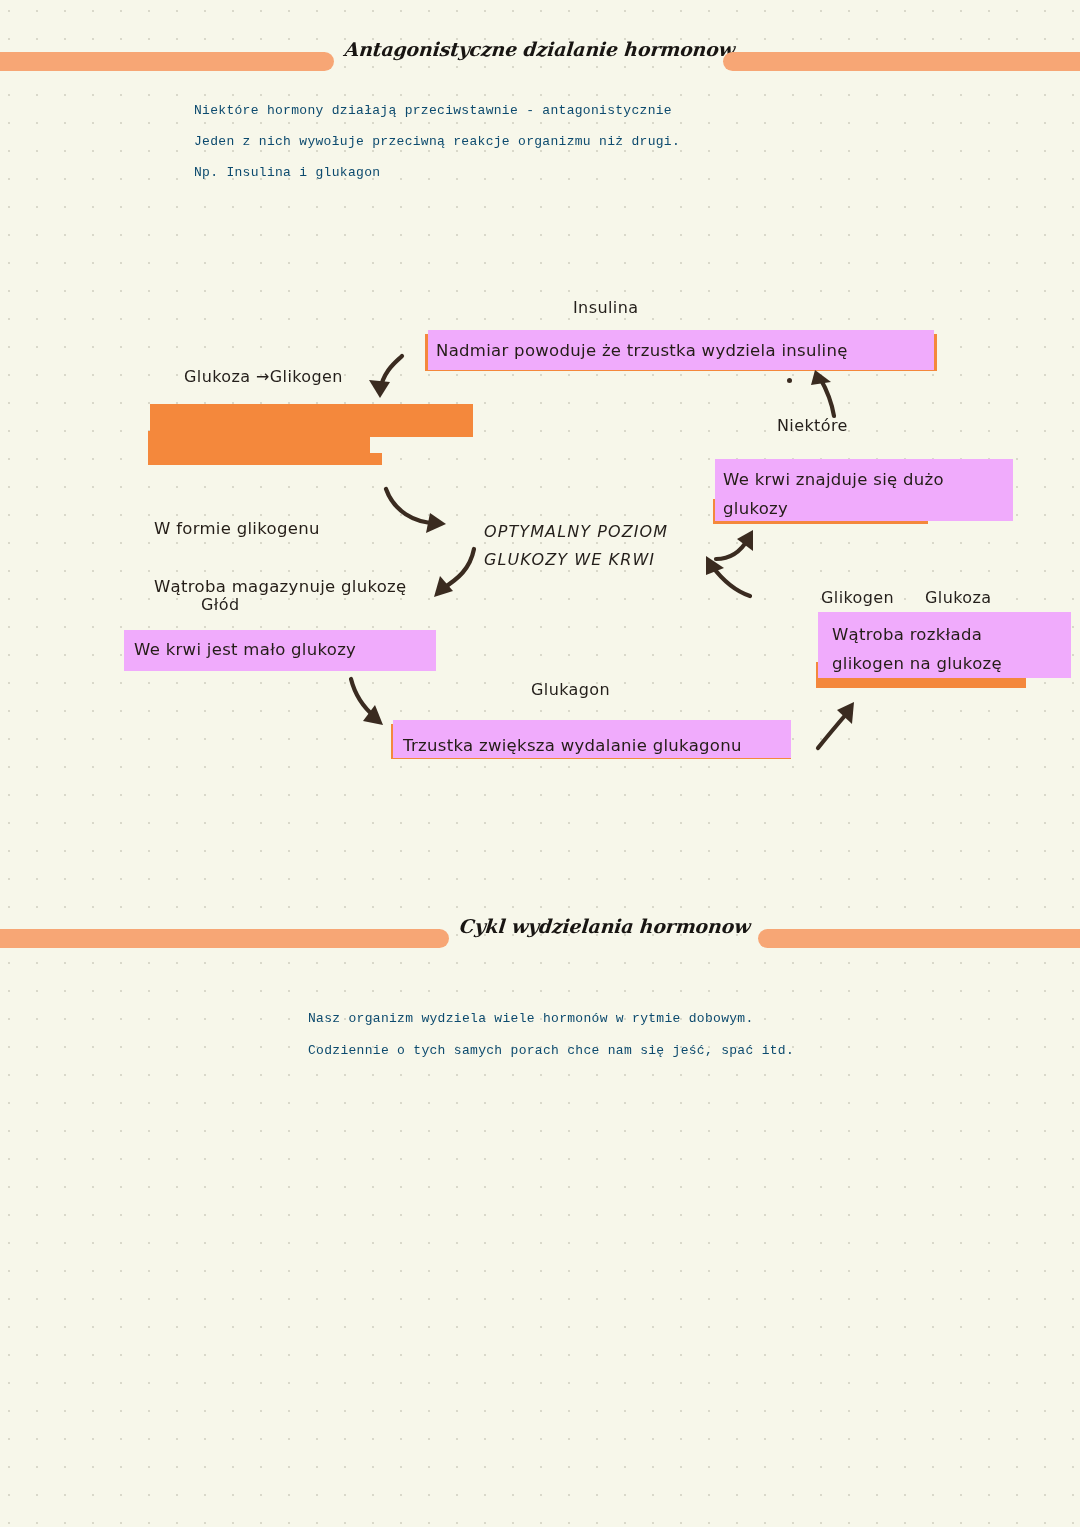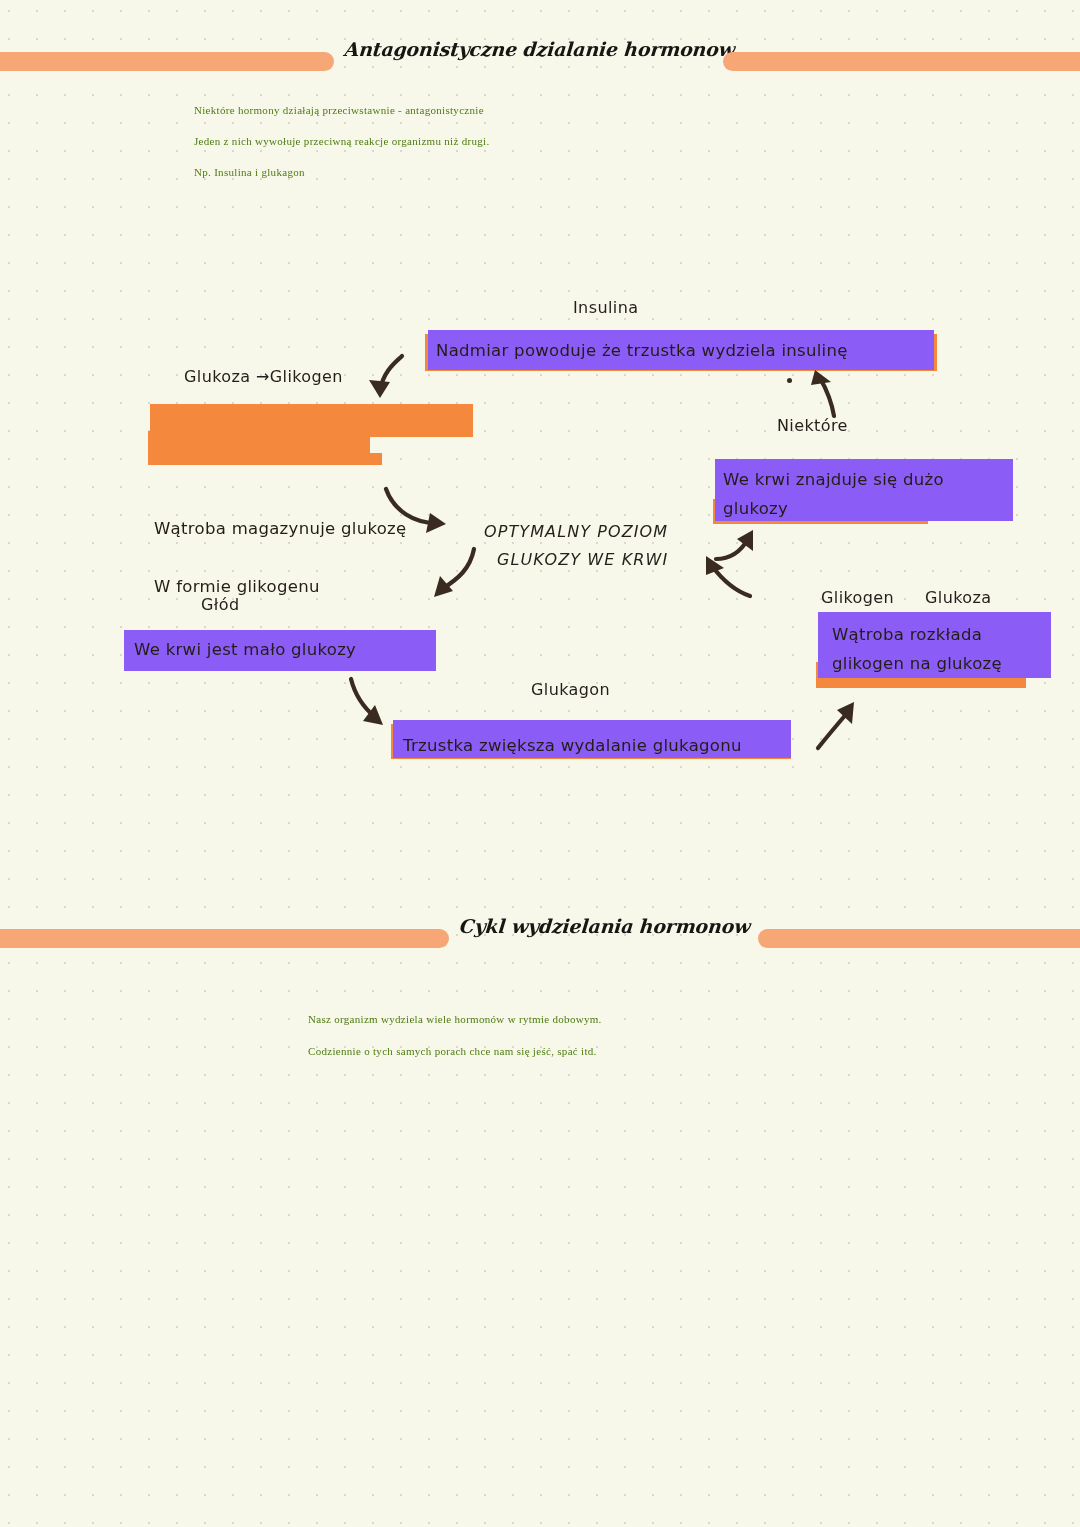--- a/index.html
+++ b/index.html
@@ -49,47 +49,46 @@
     font-size: 19px;
     letter-spacing: -0.2px;
     color: #181512;
     white-space: nowrap;
     transform: skewX(-6deg);
   }
 
   
   .para {
     position: absolute;
-    font-family: Liberation Serif, serif;
-    font-size: 11px;
+    font-family: Liberation Mono, monospace;
+    font-size: 13px;
     line-height: 31px;
-    color: #4d7c0f;
+    color: #0c4a6e;
     letter-spacing: 0.3px;
     white-space: pre-line;
   }
   .plain-label {
     position: absolute;
     font-size: 16px;
     letter-spacing: 0.4px;
     color: #241f1b;
     white-space: nowrap;
-    text-align: right;
   }
   .plain-label.caps {
     font-size: 16px;
     letter-spacing: 1.1px;
     line-height: 28px;
     white-space: pre-line;
     font-style: italic;
   }
 
   
   .hl {
     position: absolute;
-    background: #8b5cf6;
+    background: #f0abfc;
     color: #241d17;
     font-size: 16.5px;
     line-height: 29px;
     letter-spacing: 0.3px;
     white-space: pre-line;
     box-sizing: border-box;
   }
   .hl::after {
     
     content: "";
@@ -144,21 +143,21 @@
 
   .hl-glukagon-box {
     left: 393px; top: 720px;
     width: 398px; height: 38px;
     padding: 11px 0 0 10px;
   }
   .hl-glukagon-box::after { left: -2px; top: 4px; width: 400px; height: 35px; z-index: -1; }
 
   .hl-rozklada {
     left: 818px; top: 612px;
-    width: 233px; height: 66px;
+    width: 253px; height: 66px;
     padding: 8px 0 0 14px;
   }
   .hl-rozklada::after {
     left: -2px; top: 50px; width: 210px; height: 26px; z-index: -1;
   }
 
   
   .arrow-svg {
     position: absolute;
     overflow: visible;
@@ -199,22 +198,22 @@
   <div class="plain-label" style="left:573px; top:298px;">Insulina</div>
 
   <div class="hl hl-ins">Nadmiar powoduje że trzustka wydziela insulinę</div>
 
   <div class="plain-label" style="left:184px; top:367px;">Glukoza →Glikogen</div>
 
   <div class="hl hl-magaz">
     <span class="mark1"></span>
     <span class="mark2"></span>
     <span class="mark3"></span>
+    <span class="ln">W formie glikogenu</span>
     <span class="ln">Wątroba magazynuje glukozę</span>
-    <span class="ln">W formie glikogenu</span>
   </div>
 
   <div class="plain-label" style="left:777px; top:416px;">Niektóre</div>
   <div class="dot-mark" style="left:787px; top:378px;"></div>
 
   <div class="hl hl-duzo">We krwi znajduje się dużo
 glukozy</div>
 
   <div class="plain-label caps" style="left:484px; top:518px;">OPTYMALNY POZIOM
 GLUKOZY WE KRWI</div>

